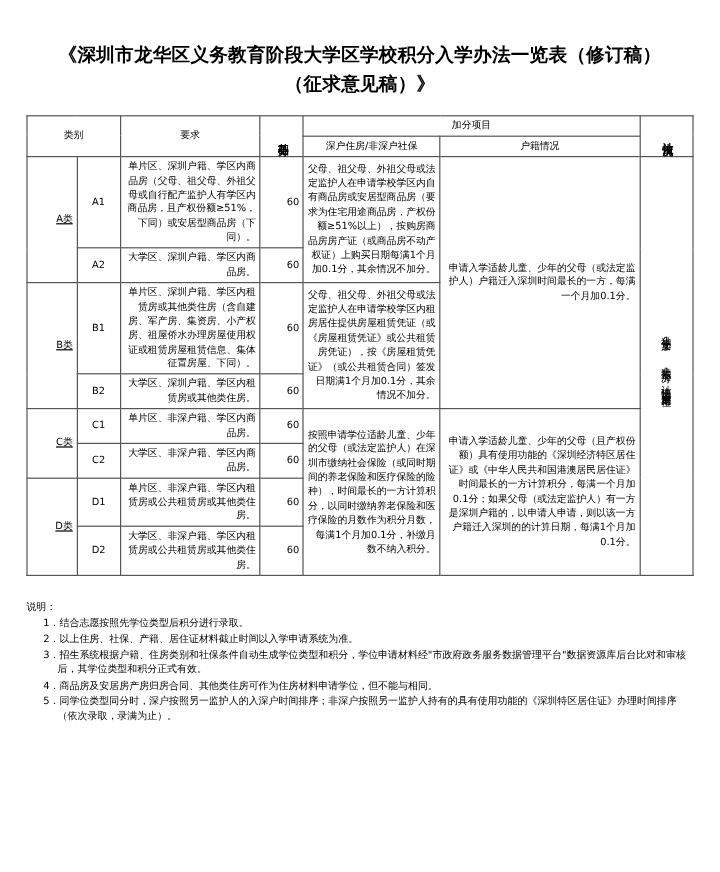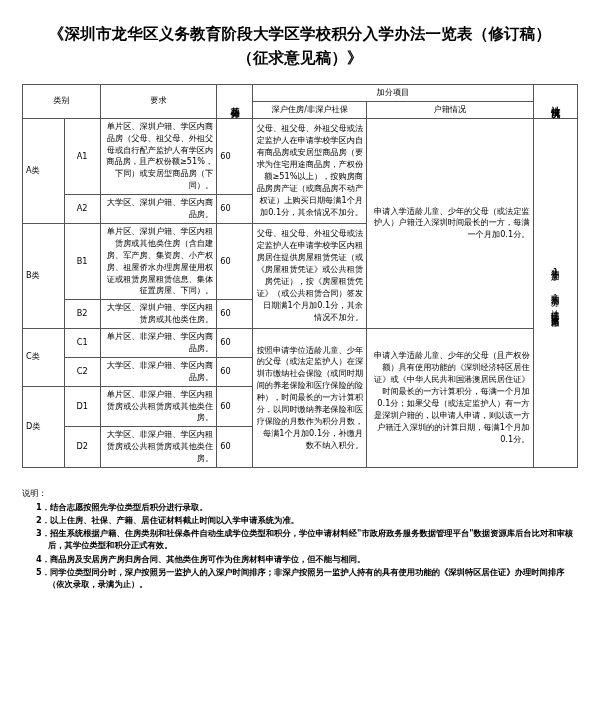--- a/index.html
+++ b/index.html
@@ -11,21 +11,21 @@
     width: 600px;
     height: 727px;
     font-family: "DejaVu Sans", "Liberation Sans", sans-serif;
     color: #111;
     overflow: hidden;
   }
   .page {
     width: 600px;
     height: 620px;
     box-sizing: border-box;
-    padding: 18px 22px 6px 22px;
+    padding: 30px 22px 6px 22px;
     position: relative;
   }
   .doc-title {
     text-align: center;
     font-weight: bold;
     font-size: 15.5px;
     line-height: 1.55;
     letter-spacing: 0.2px;
     margin: 4px 18px 14px 18px;
     color: #000;
@@ -62,33 +62,33 @@
   }
   .vert-hdr {
     writing-mode: vertical-rl;
     text-orientation: upright;
     letter-spacing: 1px;
     margin: 0 auto;
     font-weight: bold;
     font-size: 9px;
     line-height: 1.2;
   }
-  .cat-cell { text-align: left; font-weight: bold; font-size: 9px; }
+  .cat-cell { text-align: right; font-weight: bold; font-size: 9px; text-decoration: underline; }
   .code-cell { text-align: center; font-weight: bold; font-size: 9.5px; }
   .req-cell { text-align: right; font-size: 8.2px; line-height: 1.5; }
-  .score-cell { text-align: left; font-size: 9.5px; margin-top: 28px; }
+  .score-cell { text-align: right; font-size: 9.5px; margin-top: 28px; }
   .notes {
     margin-top: 8px;
     font-size: 8.3px;
     line-height: 1.52;
     color: #000;
   }
   .notes .nt-title { margin-bottom: 1px; margin-top: 19px; }
   .notes p { margin: 0 0 0.5px 0; text-indent: 0; }
-  .notes .indent { padding-left: 12px; text-indent: -12px; margin-left: 14px; font-weight: bold; }
+  .notes .indent { padding-left: 12px; text-indent: -12px; margin-left: 14px; }
 </style>
 </head>
 <body>
 
 <div class="page">
 
   <div class="doc-title">《深圳市龙华区义务教育阶段大学区学校积分入学办法一览表（修订稿）（征求意见稿）》</div>
 
   <table class="main">
     <colgroup>

